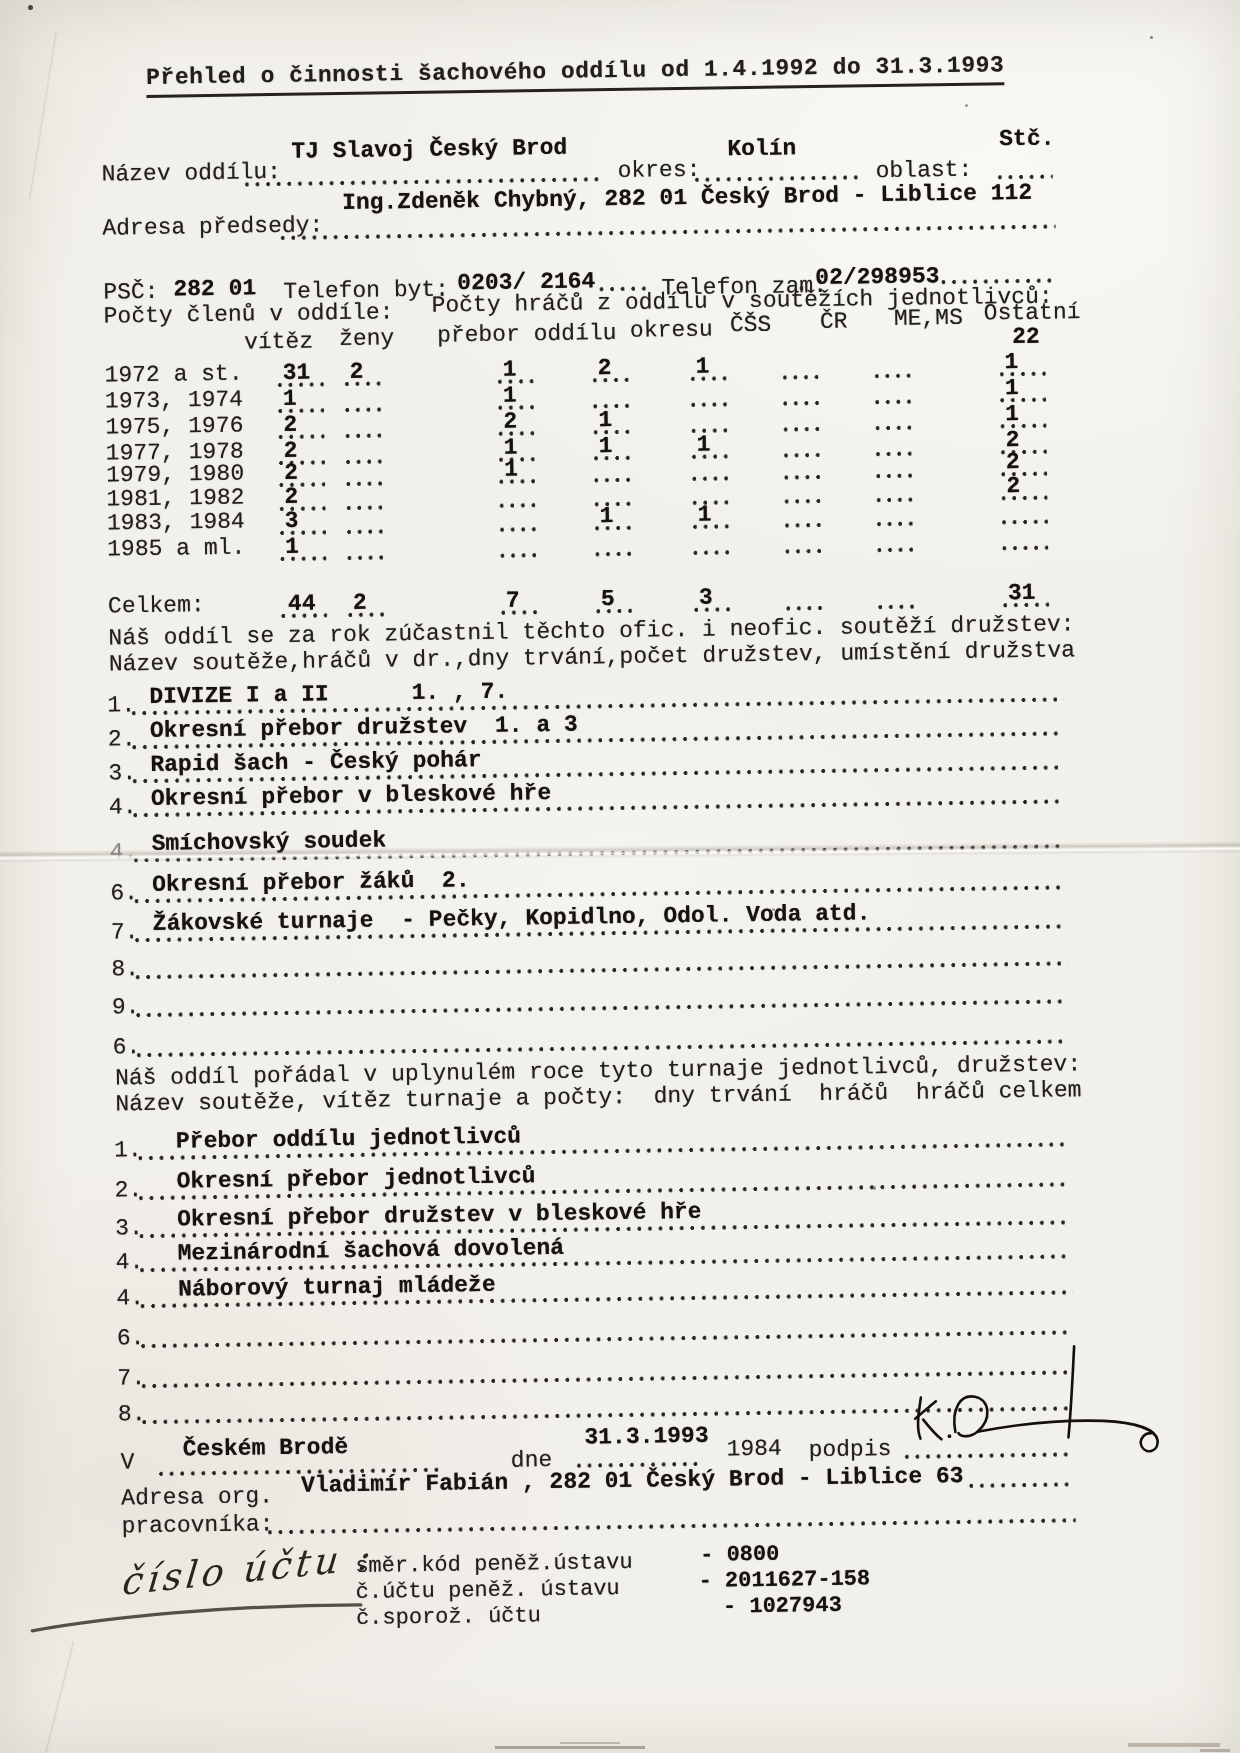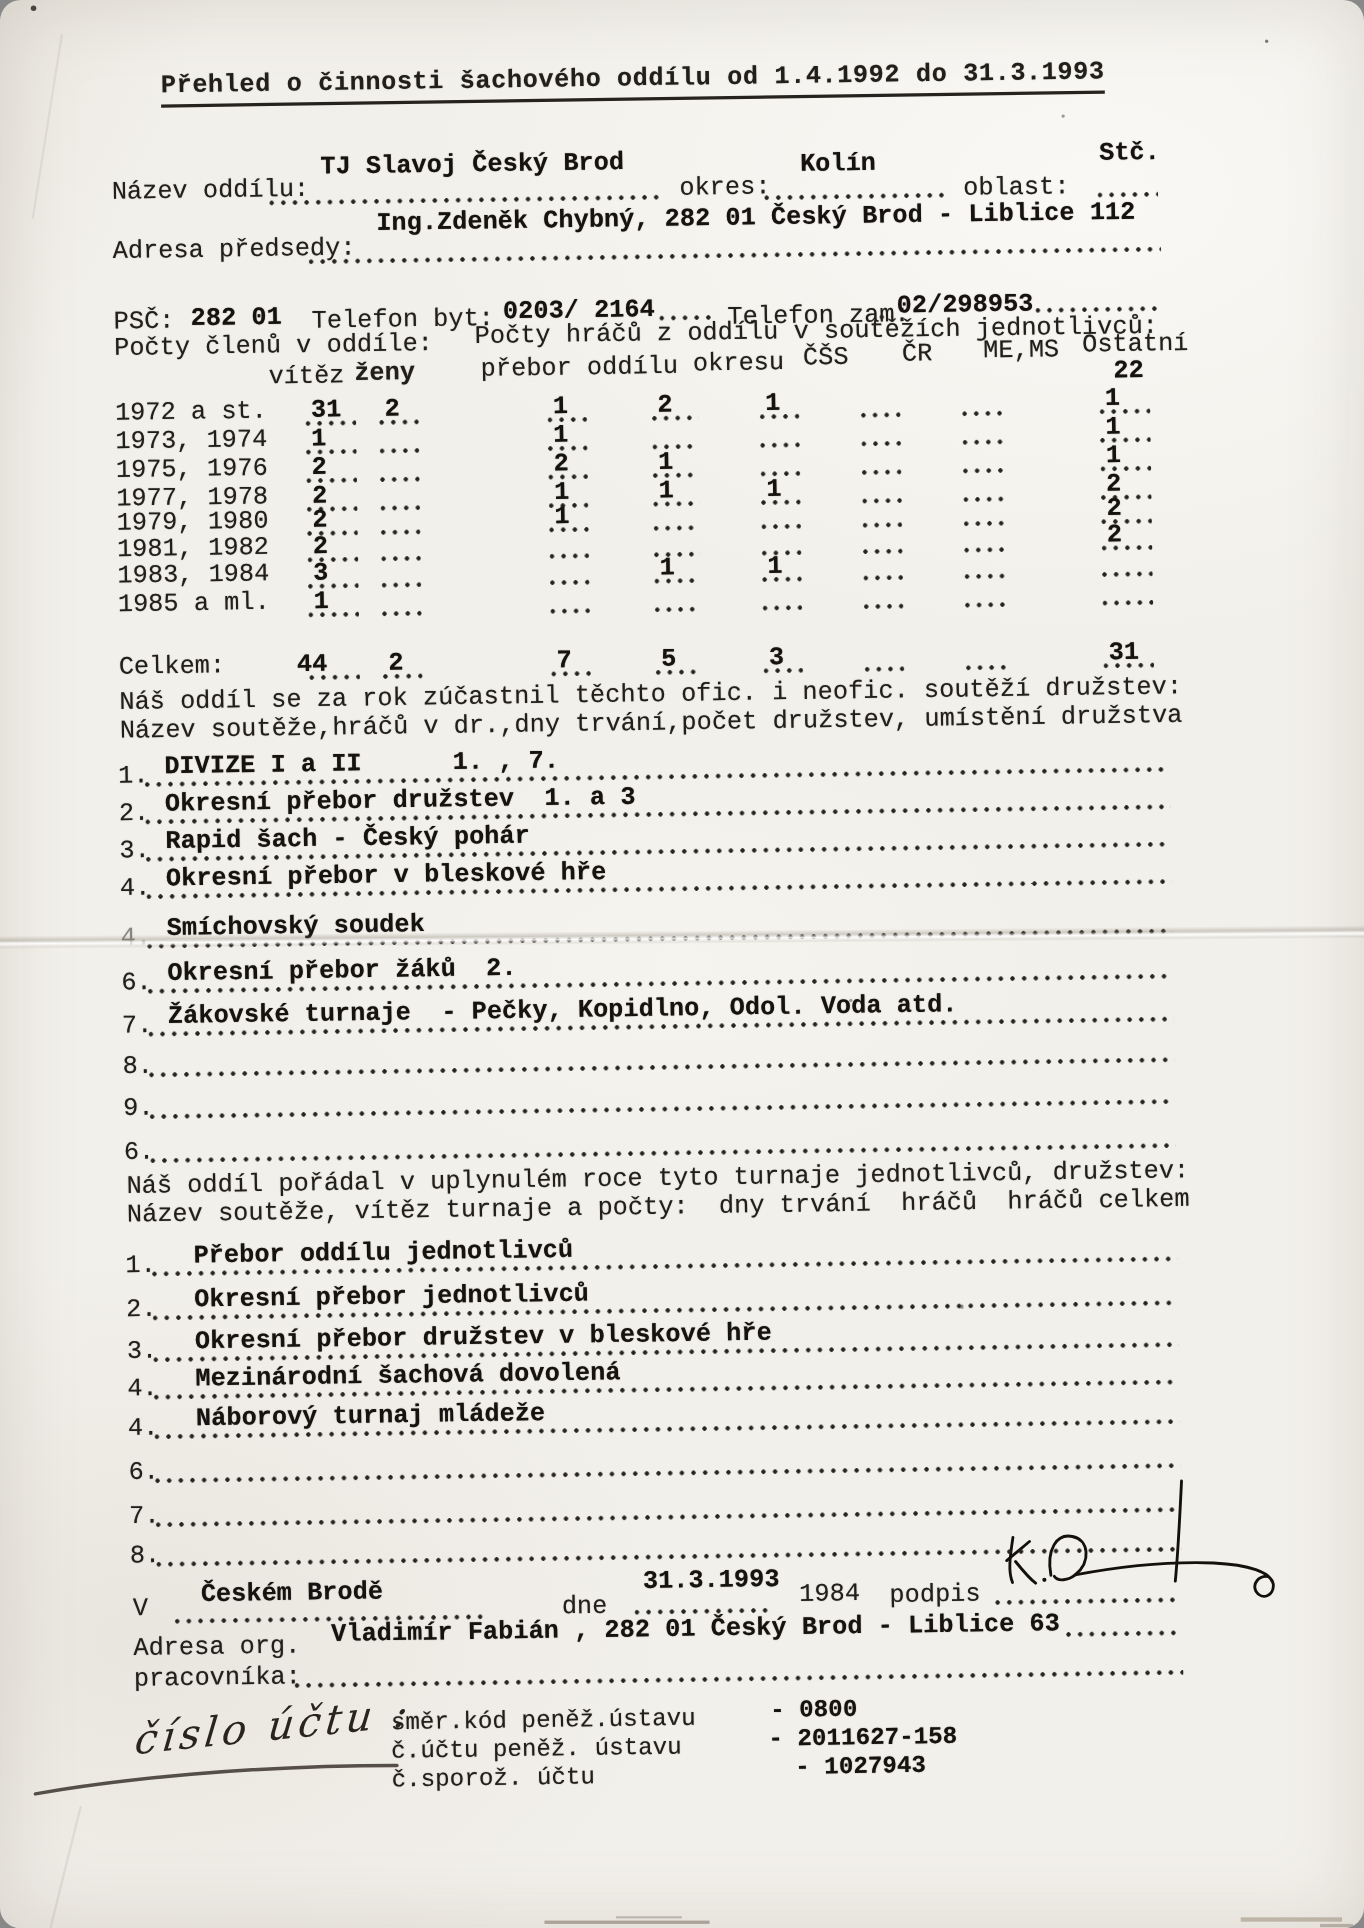--- a/index.html
+++ b/index.html
@@ -7,21 +7,20 @@
     position:relative;width:1240px;height:1753px;overflow:hidden;
     background-color:#f2f0ea;
     background-image:
       radial-gradient(ellipse 900px 600px at 80% 10%, rgba(255,255,255,.55), rgba(255,255,255,0) 70%),
       radial-gradient(ellipse 700px 500px at 10% 85%, rgba(185,178,164,.16), rgba(185,178,164,0) 70%),
       radial-gradient(ellipse 500px 300px at 50% 50%, rgba(255,255,255,.25), rgba(255,255,255,0) 70%),
       linear-gradient(115deg, rgba(200,193,180,.20) 0%, rgba(200,193,180,0) 10%);
     box-shadow: inset 0 0 70px rgba(135,125,108,.22);
     font-family:"Liberation Mono","DejaVu Sans Mono",monospace;
     color:#221f1b;
-    border-radius:19px;
   }
   .sheet{position:absolute;inset:0;transform:rotate(-0.85deg);transform-origin:620px 870px;}
   .t{position:absolute;font-size:23px;line-height:26px;white-space:pre;text-shadow:0 0 1px rgba(34,31,27,.5);}
   .fill{font-weight:700;color:#161210;text-shadow:0 0 1px rgba(22,18,16,.6);}
   .title{font-weight:700;letter-spacing:.5px;border-bottom:3px solid #26221d;padding-bottom:4px;}
   .dots{position:absolute;height:6px;
     background-image:radial-gradient(circle at 2.2px 3px, #262320 1.7px, rgba(0,0,0,0) 2.2px);
     background-size:10.6px 6px;background-repeat:repeat-x;}
   .mlabel{position:absolute;font-size:23px;white-space:pre;text-shadow:0 0 1px rgba(34,31,27,.5);}
   .mval{position:absolute;font-size:23px;font-weight:700;color:#161210;text-shadow:0 0 1px rgba(22,18,16,.6);}
@@ -67,21 +66,21 @@
     <div class="dots" style="left:608px;top:286px;width:52px;"></div>
     <div class="t" style="left:670px;top:276px;">Telefon zam:</div>
     <div class="dots" style="left:808px;top:288px;width:12px;"></div>
     <div class="t fill" style="left:824px;top:268px;">02/298953</div>
     <div class="dots" style="left:950px;top:284px;width:112px;"></div>
 
     <div class="t" style="left:112px;top:296px;">Počty členů v oddíle:</div>
     <div class="t" style="left:440px;top:290px;">Počty hráčů z oddílu v soutěžích jednotlivců:</div>
 
     <div class="t" style="left:252px;top:324px;">vítěz</div>
-    <div class="t" style="left:330px;top:322px;font-weight:bold;">ženy</div>
+    <div class="t" style="left:347px;top:322px;">ženy</div>
     <div class="t" style="left:445px;top:320px;">přebor oddílu</div>
     <div class="t" style="left:638px;top:318px;">okresu</div>
     <div class="t" style="left:738px;top:314px;">ČŠS</div>
     <div class="t" style="left:828px;top:312px;">ČR</div>
     <div class="t" style="left:902px;top:310px;">ME,MS</div>
     <div class="t" style="left:992px;top:306px;">Ostatní</div>
     <div class="mval" style="left:1020px;top:330px;">22</div>
 
     <div id="member-rows"></div>
 
@@ -226,21 +225,21 @@
       <div class="mval" style="left: 290px; top: 529px;">1</div>
       <div class="dots" style="left: 352px; top: 551px; width: 36px;"></div>
       <div class="dots" style="left: 505px; top: 551px; width: 36px;"></div>
       <div class="dots" style="left: 600px; top: 551px; width: 42px;"></div>
       <div class="dots" style="left: 698px; top: 551px; width: 36px;"></div>
       <div class="dots" style="left: 790px; top: 551px; width: 36px;"></div>
       <div class="dots" style="left: 882px; top: 551px; width: 40px;"></div>
       <div class="dots" style="left: 1007px; top: 551px; width: 46px;"></div>
       <div class="mlabel" style="left: 112px; top: 586px;">Celkem:</div>
       <div class="dots" style="left: 285px; top: 608px; width: 46px;"></div>
-      <div class="mval" style="left: 274px; top: 586px;">44</div>
+      <div class="mval" style="left: 292px; top: 586px;">44</div>
       <div class="dots" style="left: 352px; top: 608px; width: 36px;"></div>
       <div class="mval" style="left: 357px; top: 586px;">2</div>
       <div class="dots" style="left: 505px; top: 608px; width: 36px;"></div>
       <div class="mval" style="left: 510px; top: 586px;">7</div>
       <div class="dots" style="left: 600px; top: 608px; width: 42px;"></div>
       <div class="mval" style="left: 605px; top: 586px;">5</div>
       <div class="dots" style="left: 698px; top: 608px; width: 36px;"></div>
       <div class="mval" style="left: 703px; top: 586px;">3</div>
       <div class="dots" style="left: 790px; top: 608px; width: 36px;"></div>
       <div class="dots" style="left: 882px; top: 608px; width: 40px;"></div>

